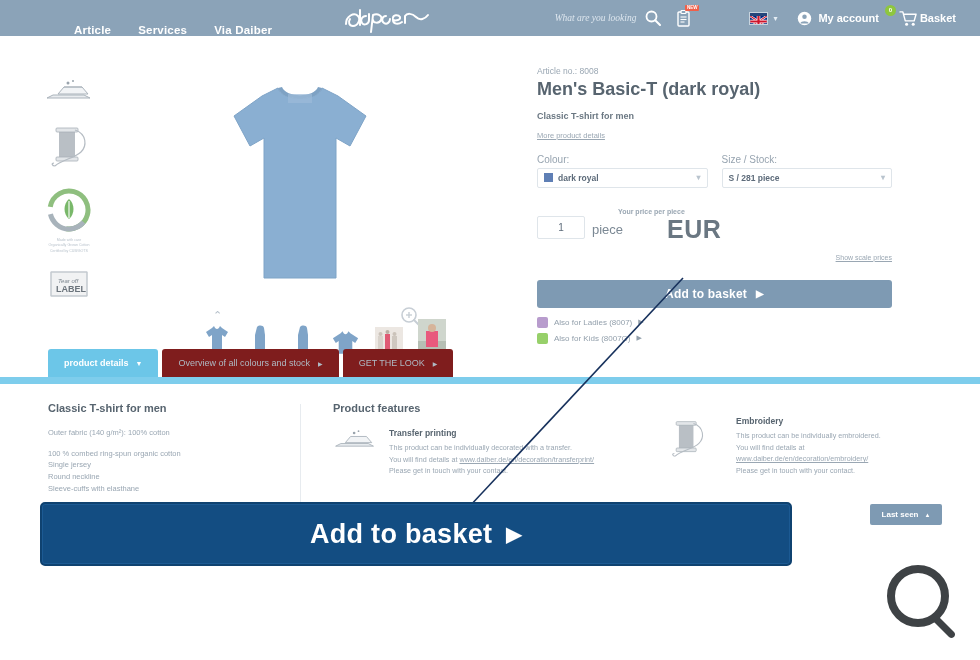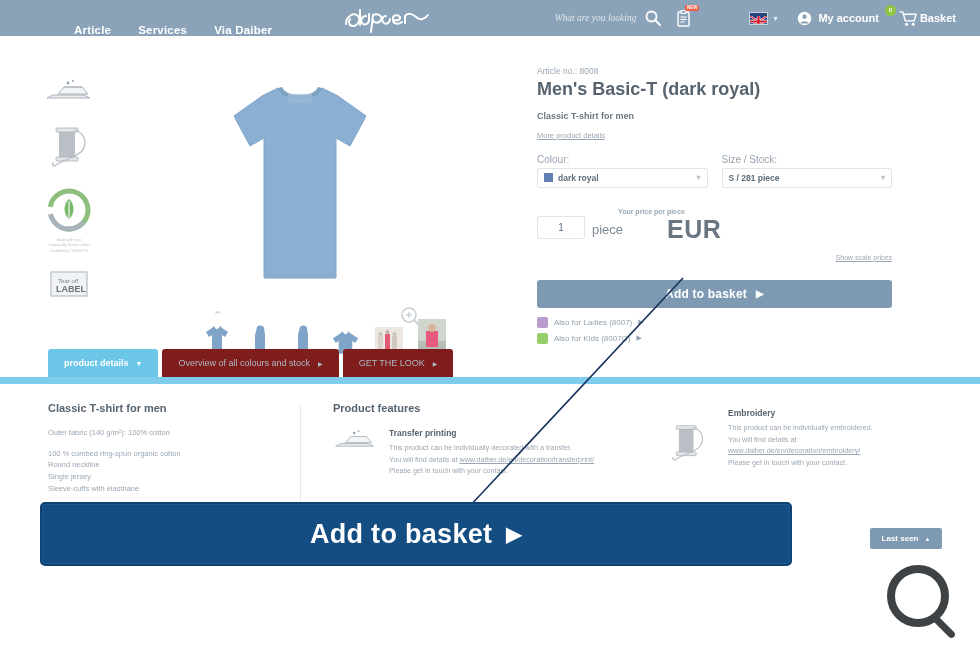--- a/index.html
+++ b/index.html
@@ -122,24 +122,24 @@
   .lc .ln{font-size:7.5px;color:#9aa7b3;line-height:1.55;}
   .lc .gap{height:9px;}
 
   .feat{position:absolute;left:333px;top:18px;width:330px;}
   .feat h3{font-size:11px;color:#57646f;margin:0 0 14px 0;font-weight:bold;}
   .feat-row{display:flex;gap:12px;}
   .feat-txt h4{font-size:8.5px;color:#57646f;margin:0 0 4px 0;font-weight:bold;}
   .feat-txt p{font-size:7.2px;color:#9aa7b3;margin:0;line-height:1.6;}
   .feat-txt a{color:#9aa7b3;text-decoration:underline;}
 
-  .emb{position:absolute;left:668px;top:24px;width:290px;display:flex;gap:20px;align-items:flex-end;}
+  .emb{position:absolute;left:668px;top:32px;width:290px;display:flex;gap:28px;}
 
   .lastseen{
-    position:absolute;right:38px;top:144px;width:72px;height:21px;background:#7e9ab3;
+    position:absolute;right:38px;top:120px;width:72px;height:21px;background:#7e9ab3;
     border-radius:2px;display:flex;align-items:center;justify-content:center;gap:6px;
     color:#fff;font-size:8px;font-weight:bold;
   }
 
   
   .atb-big{
     position:absolute;left:40px;top:502px;width:748px;height:60px;
     background:#134d82;border:2px solid #0f4270;border-radius:5px;
     display:flex;align-items:center;justify-content:center;
     color:#fff;font-size:27px;font-weight:bold;letter-spacing:.3px;
@@ -411,22 +411,22 @@
   <div class="band"></div>
 
   <div class="lower">
     <div class="col-divider"></div>
 
     <div class="lc">
       <h3>Classic T-shirt for men</h3>
       <div class="ln">Outer fabric (140 g/m²): 100% cotton</div>
       <div class="gap"></div>
       <div class="ln">100 % combed ring-spun organic cotton</div>
+      <div class="ln">Single jersey</div>
       <div class="ln">Round neckline</div>
-      <div class="ln">Single jersey</div>
       <div class="ln">Sleeve-cuffs with elasthane</div>
     </div>
 
     <div class="feat">
       <h3>Product features</h3>
       <div class="feat-row">
         <span>
           <svg width="44" height="24" viewBox="0 0 50 26">
             <path d="M3 20 L46 20 L40 17 L9 17 Z" fill="#e9ecef" stroke="#aab3bb" stroke-width="1"></path>
             <path d="M14 16 L44 16 L38 9 L20 9 Z" fill="#f2f4f6" stroke="#aab3bb" stroke-width="1"></path>

